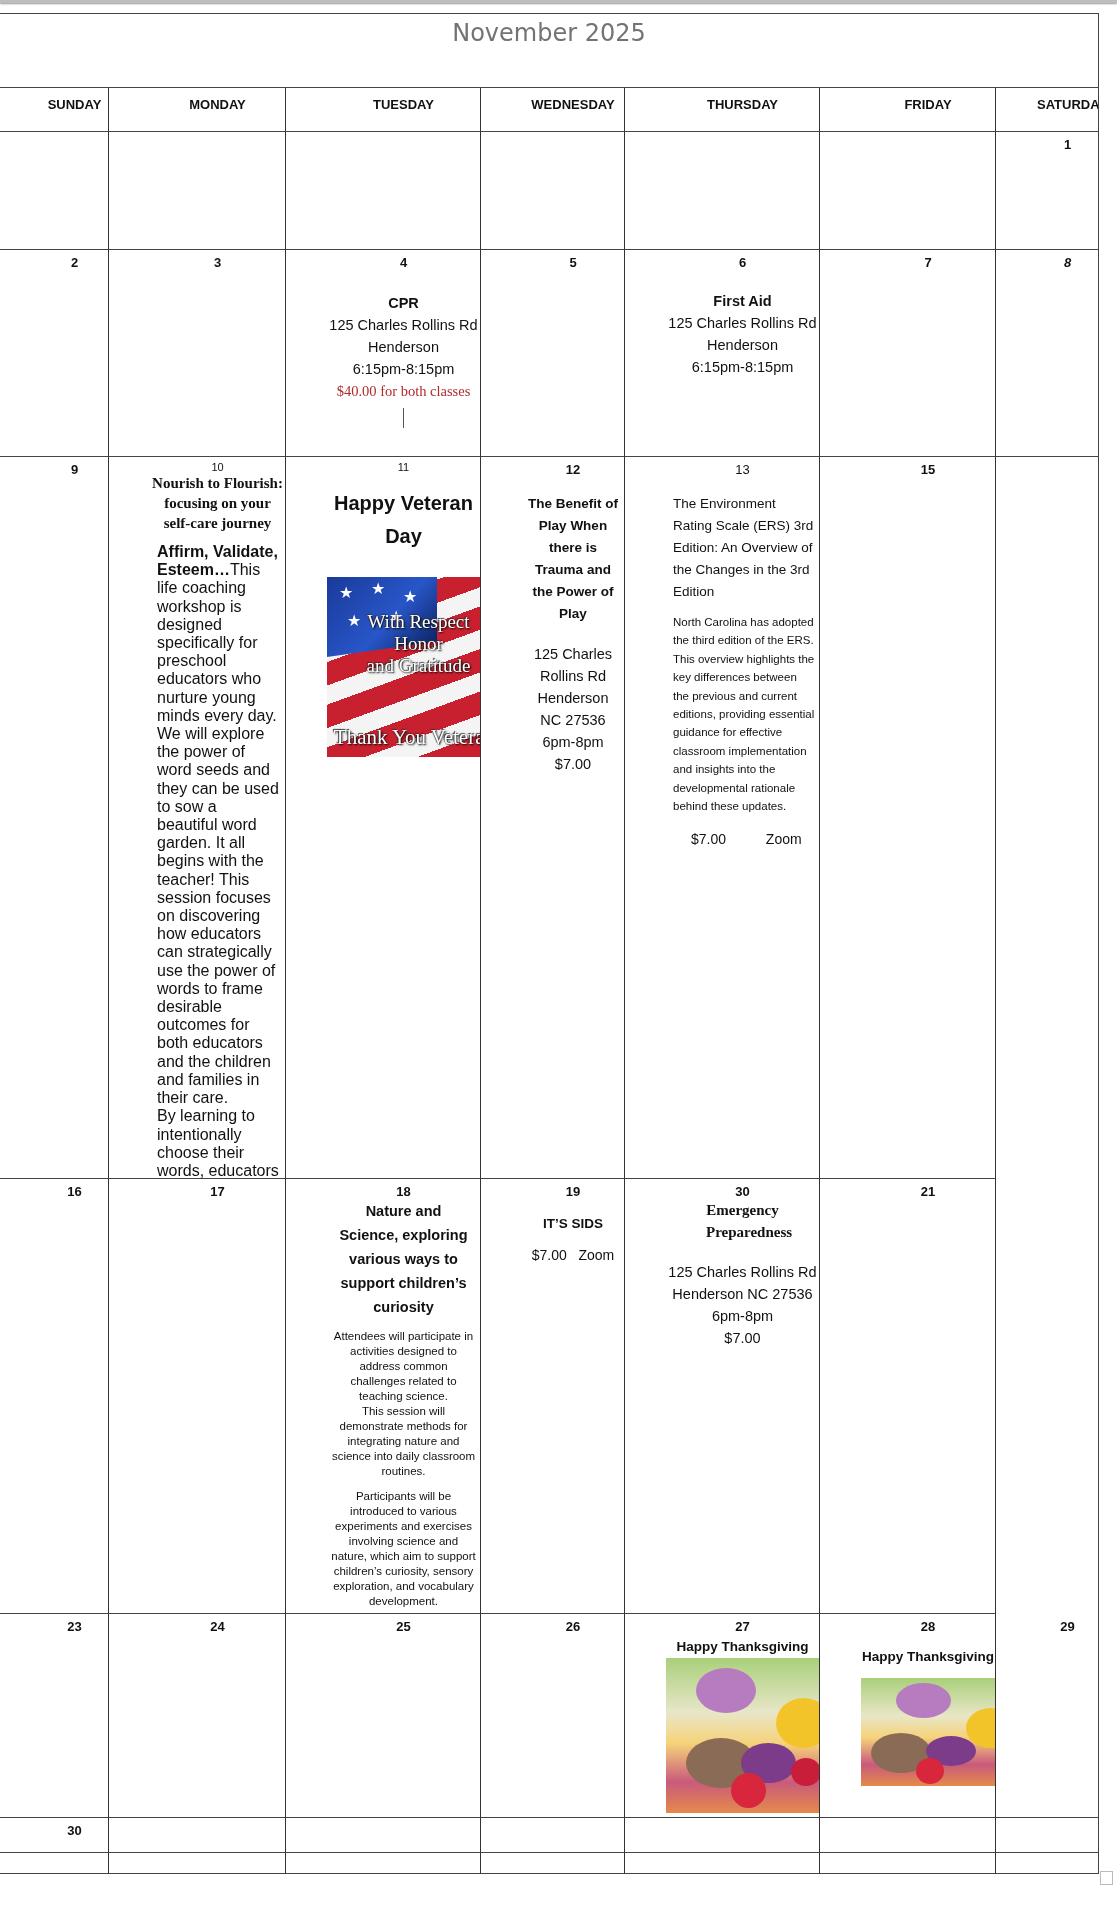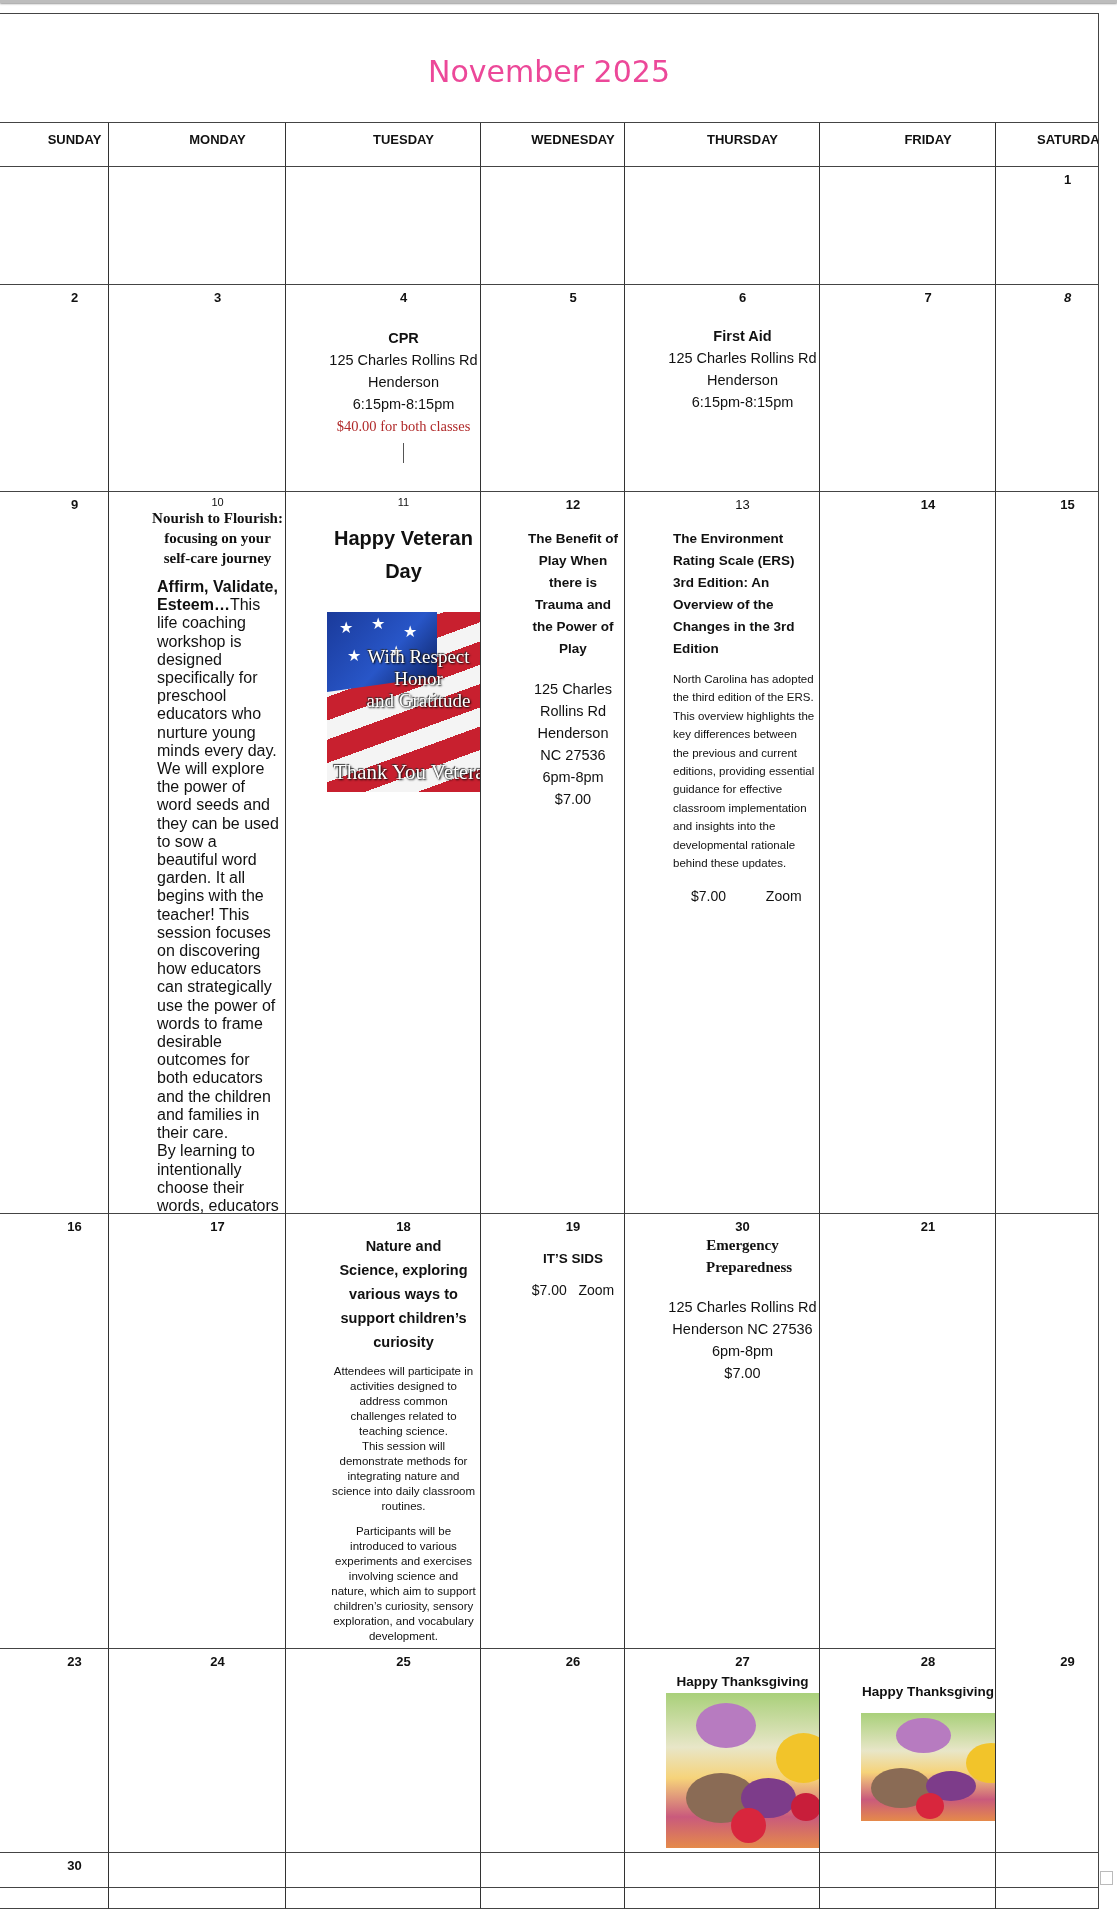--- a/index.html
+++ b/index.html
@@ -1,20 +1,20 @@
 <!DOCTYPE html>
 <html><head>
 <meta charset="utf-8">
 <style>
   html, body { margin:0; padding:0; background:#ffffff; }
   body { width:1117px; height:1920px; position:relative; overflow:hidden; font-family:"Liberation Sans", sans-serif; color:#111; }
   .topline { position:absolute; left:0; top:0; width:1117px; height:3px; background:#bdbdbd; box-shadow:0 1px 2px #999; }
   .cal { position:absolute; left:0; top:13px; width:1098px; border-top:1.5px solid #444; border-right:1.5px solid #444; }
   .title-row { height:73px; border-bottom:1.5px solid #444; text-align:center; }
-  .title { font-family:"DejaVu Sans", sans-serif; font-size:30px; color:#ec4899; padding-top:5px; display:block;margin-top:35px; }
+  .title { font-family:"DejaVu Sans", sans-serif; font-size:24px; color:#737373; padding-top:5px; display:block; }
   .grid { display:grid; grid-template-columns:109px 177px 195px 144px 195px 176px 102px; }
   .cell { border-right:1.3px solid #333; border-bottom:1.5px solid #444; box-sizing:border-box; text-align:center; overflow:hidden; position:relative;padding-left:41px; }
   .cell:nth-child(7n) { border-right:none; }
   .hdr { height:44px; font-weight:bold; font-size:13px; padding-top:9px; }
   .r1 .cell { height:118px; }
   .r2 .cell { height:207px; }
   .r3 .cell { height:722px; }
   .r4 .cell { height:435px; }
   .r5 .cell { height:204px; }
   .r6 .cell { height:35px; }
@@ -152,32 +152,29 @@
         <div style="height:18px"></div>
         <span class="ev-line">125 Charles Rollins Rd</span>
         <span class="ev-line">Henderson NC 27536</span>
         <span class="ev-line">6pm-8pm</span>
         <span class="ev-line">$7.00</span>
       </div>
     </div>
     <div class="cell">
       <span class="num light">13</span>
       <div style="margin-top:16px;text-align:left;padding:0 4px 0 7px">
-        <span class="ev-line" style="font-weight:bold;font-size:13.5px">The Environment Rating Scale (ERS) 3rd Edition: An Overview of the Changes in the 3rd Edition</span>
+        <span class="ev-line" style="font-weight:normal;font-size:13.5px">The Environment Rating Scale (ERS) 3rd Edition: An Overview of the Changes in the 3rd Edition</span>
         <div style="font-size:11.5px;line-height:18.4px;margin-top:10px">North Carolina has adopted the third edition of the ERS. This overview highlights the key differences between the previous and current editions, providing essential guidance for effective classroom implementation and insights into the developmental rationale behind these updates.</div>
         <div style="font-size:14px;margin-top:16px;padding-left:18px">
           <span>$7.00</span>
           <span style="display:inline-block;width:32px"></span>
           <span>Zoom</span>
         </div>
       </div>
     </div>
-    <div class="cell">
-        <span class="num">14</span>
-      </div>
     <div class="cell">
         <span class="num">15</span>
       </div>
   </div>
 
   <div class="grid r4">
     <div class="cell">
         <span class="num">16</span>
       </div>
     <div class="cell">

